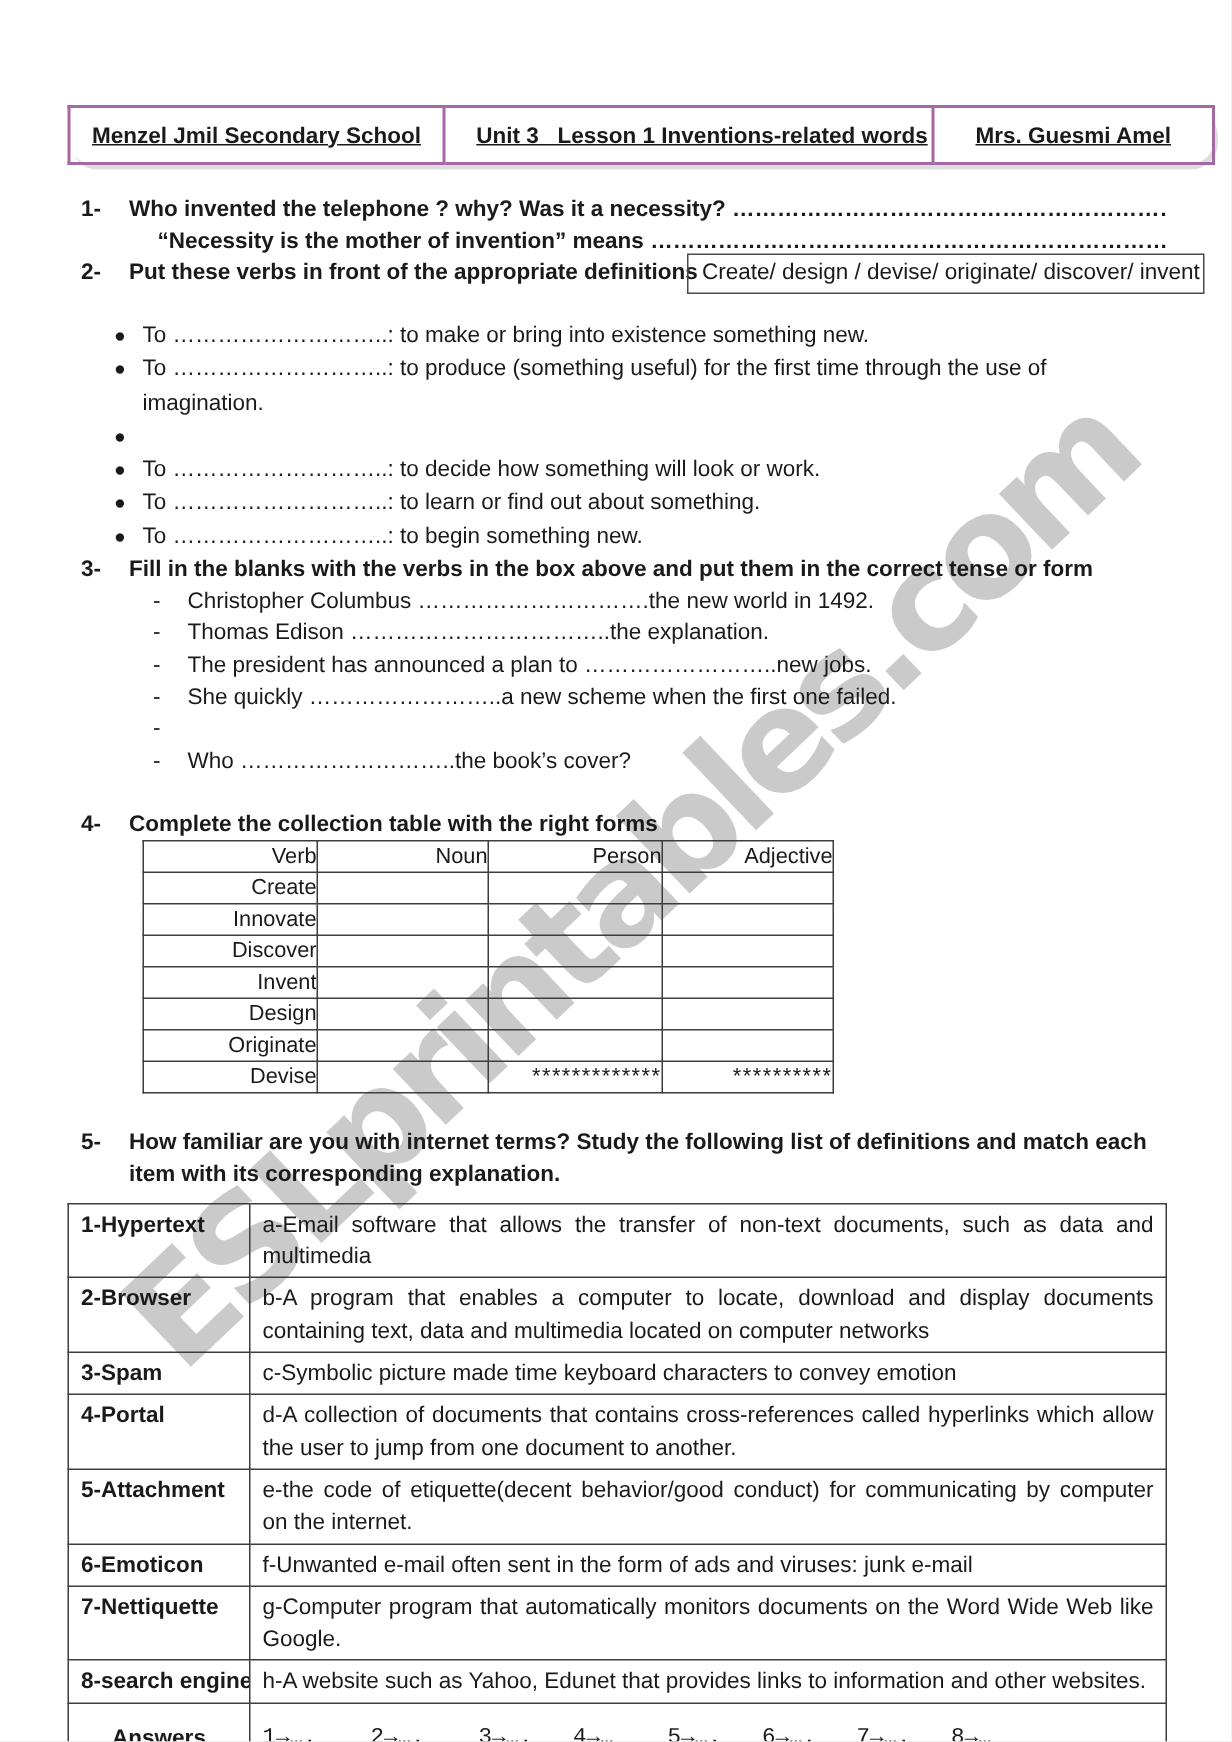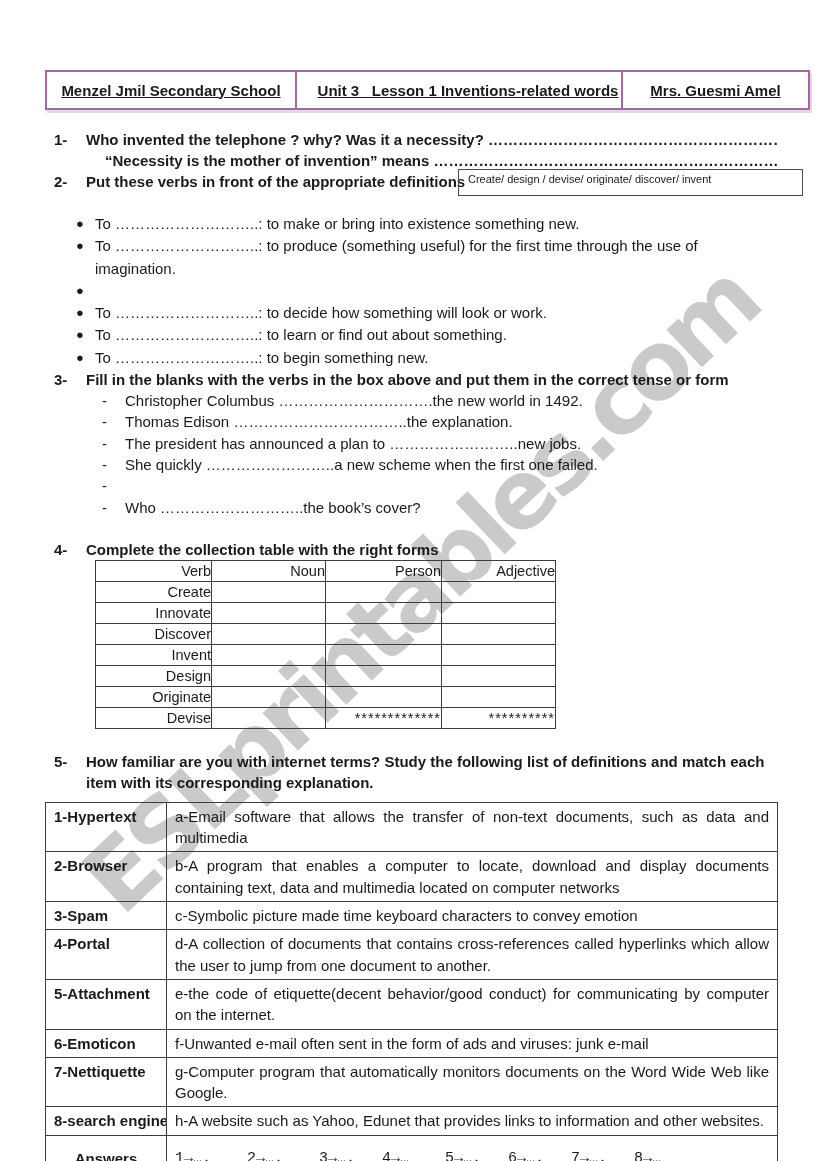--- a/index.html
+++ b/index.html
@@ -12,35 +12,35 @@
   .watermark{
     position:absolute;left:420px;top:590px;
     transform:translate(-50%,-50%) rotate(-43.5deg);
     font-family:"DejaVu Sans",sans-serif;
     font-weight:bold;font-size:94px;letter-spacing:-6px;
     color:rgba(128,128,128,0.42);white-space:nowrap;pointer-events:none;z-index:1;
   }
   .content{position:absolute;left:45px;top:70px;width:733px;z-index:2;}
   
   table.hdr{border-collapse:collapse;width:733px;table-layout:fixed;
-    box-shadow:2px 3px 0 rgba(120,120,120,0.25);}
+    box-shadow:2px 3px 0 rgba(120,120,120,0.25);border-radius:18px;}
   table.hdr td{border:2px solid #a468a4;height:34px;text-align:center;
     font-weight:bold;text-decoration:underline;white-space:pre;font-size:15px;}
   td.hc1{width:246px;} td.hc2{width:304px;padding-left:19px;} td.hc3{width:183px;}
   
   .qrow{display:flex;line-height:21px;}
   .qnum{flex:none;width:32px;padding-left:9px;font-weight:bold;}
   .qtext{font-weight:bold;}
   .dotline{white-space:nowrap;overflow:hidden;}
   .indent60{padding-left:60px;font-weight:bold;line-height:21px;}
   .mt19{margin-top:19px;} .mt21{margin-top:21px;} .mt22{margin-top:22px;}
   
   .verb-box{
     position:absolute;left:413px;top:99px;width:345px;height:27px;box-sizing:border-box;
-    border:1px solid #4a4a4a;padding:3px 0 0 9px;font-size:11px;background:rgba(255,255,255,0.0);
+    border:1px solid #4a4a4a;padding:3px 0 0 9px;font-size:15px;background:rgba(255,255,255,0.0);
   }
   
   .bullets{margin-top:21px;}
   .bullet-row{display:flex;line-height:22.3px;}
   .bmark{flex:none;width:19px;margin-left:31px;font-size:13px;}
   
   .dash-row{display:flex;line-height:21.3px;}
   .dmark{flex:none;width:23px;margin-left:57px;}
   
   table.t4{border-collapse:collapse;margin-left:50px;table-layout:fixed;font-size:14.5px;text-align:right;}

